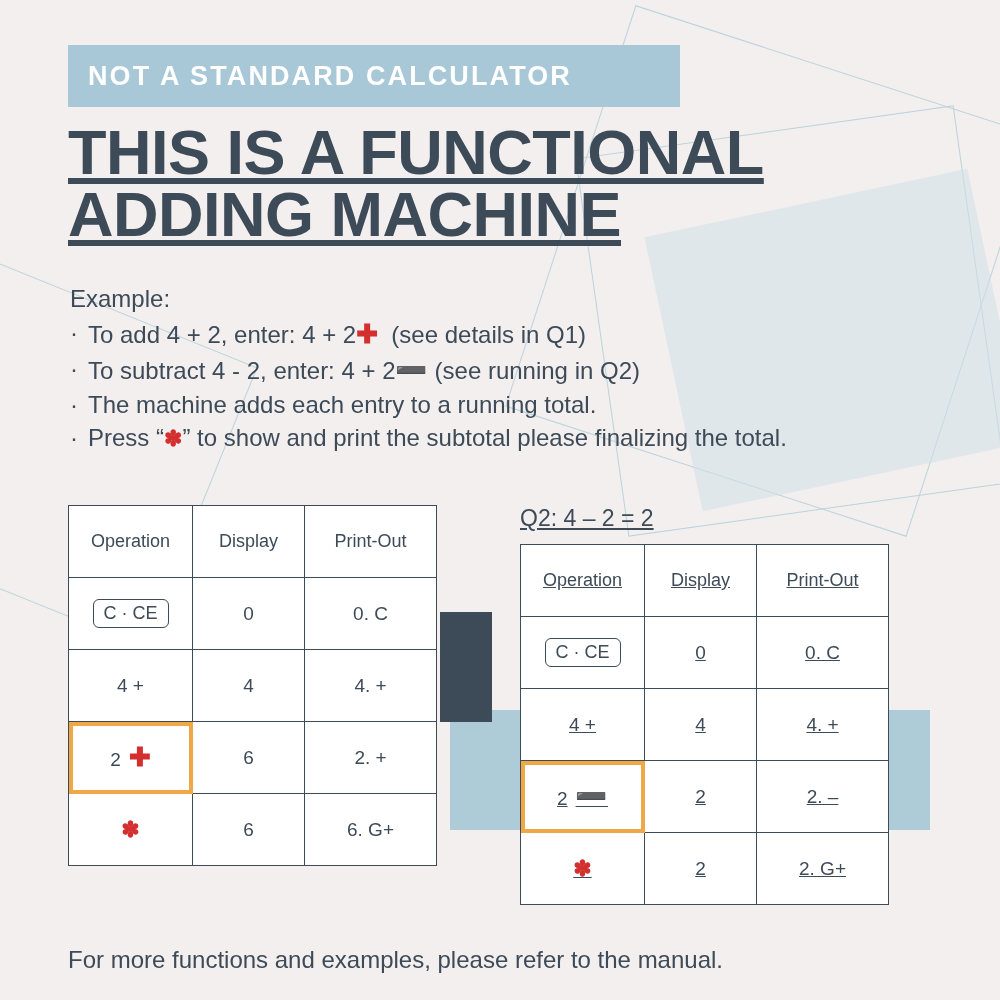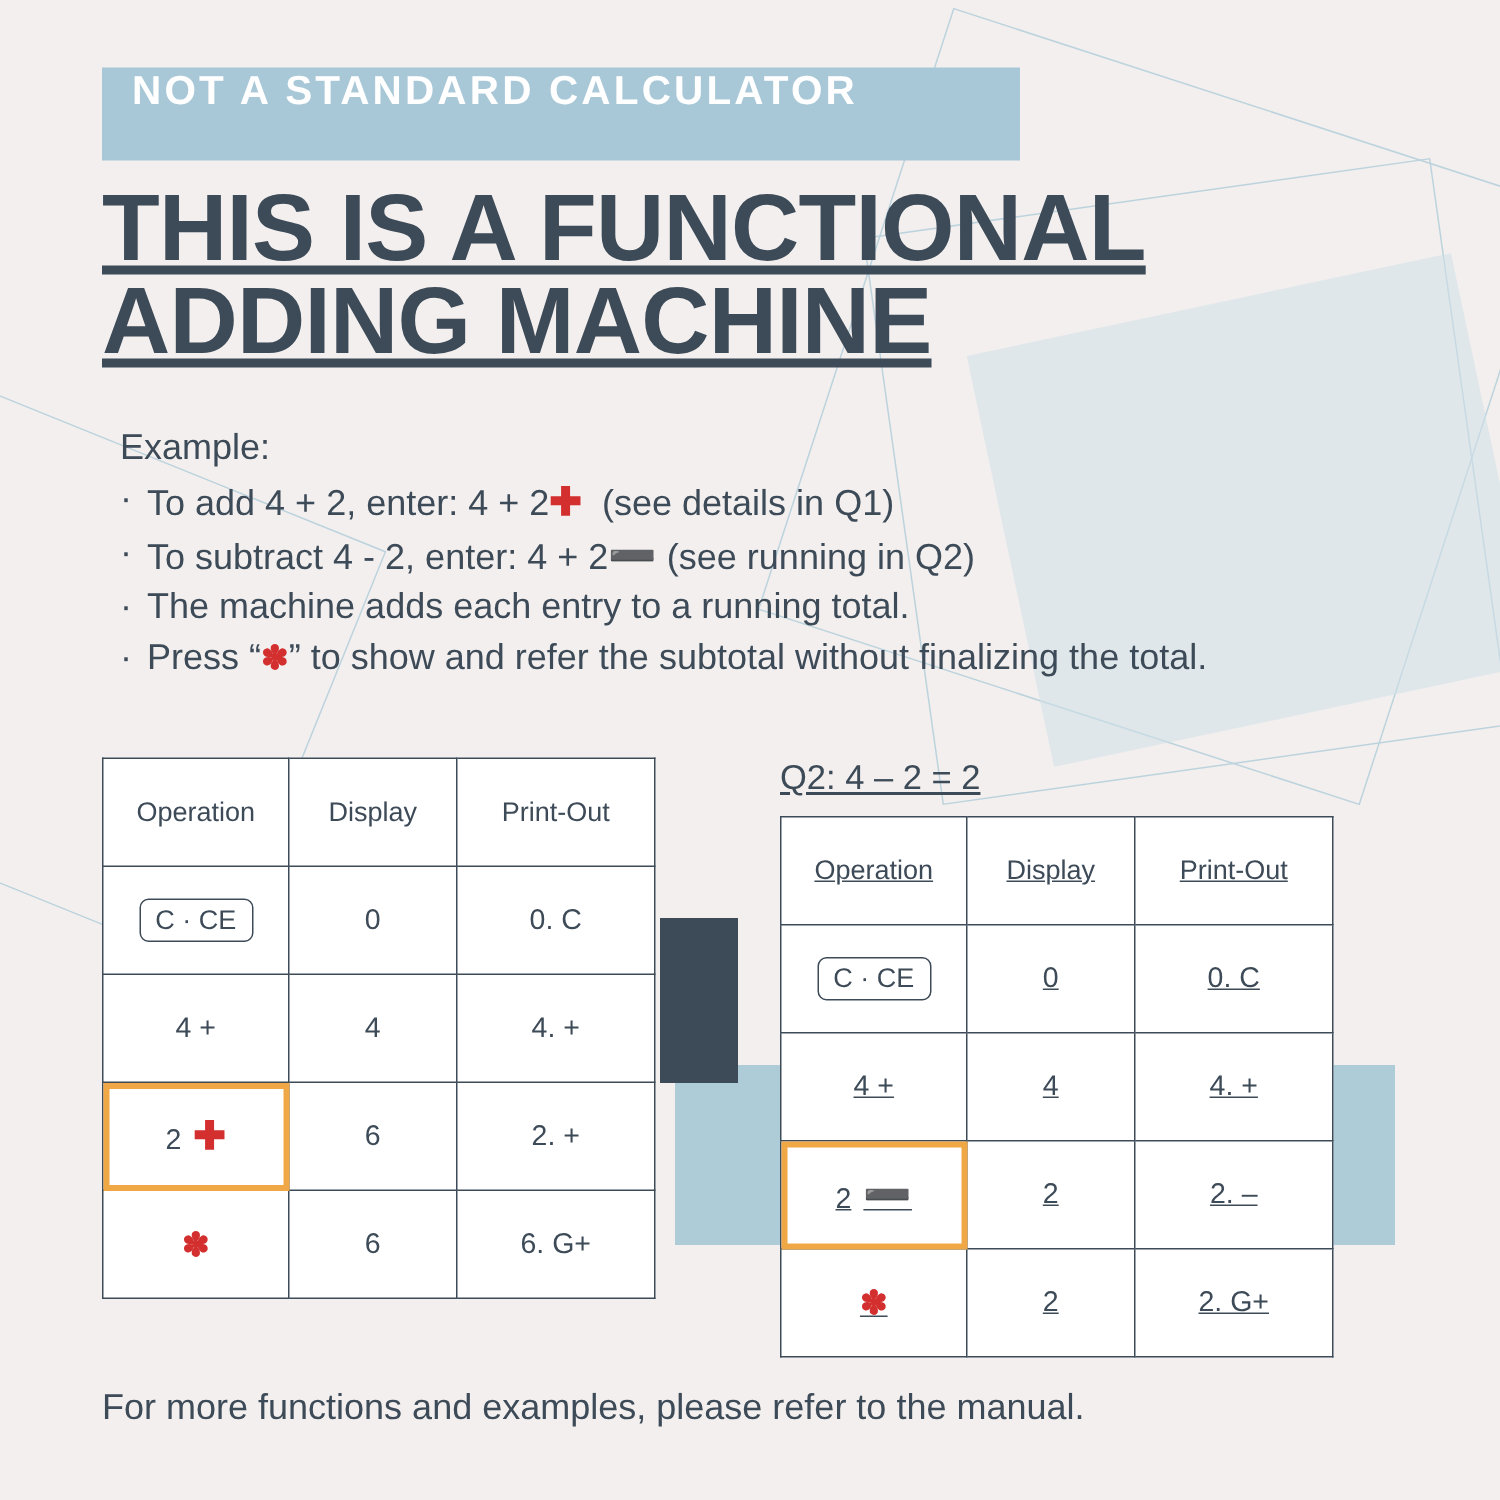--- a/index.html
+++ b/index.html
@@ -60,20 +60,21 @@
   }
 
   .eyebrow {
     position: absolute;
     left: 68px;
     top: 45px;
     width: 612px;
     height: 62px;
     background: #a9c8d7;
     display: flex;
+    align-items: center;
   }
   .eyebrow span {
     color: #ffffff;
     font-size: 27px;
     font-weight: bold;
     letter-spacing: 2.1px;
     padding-left: 20px;
   }
 
   .headline {
@@ -85,21 +86,21 @@
     line-height: 0.98;
     font-weight: bold;
     letter-spacing: -0.5px;
     color: #3d4a57;
     text-decoration: underline;
   }
   .headline .l2 { display: block; }
 
   .example-block {
     position: absolute;
-    left: 80px;
+    left: 70px;
     top: 283px;
     width: 860px;
     font-size: 24px;
     line-height: 1.34;
     color: #3d4a57;
   }
   .example-block .lead { margin-bottom: 2px; }
   .bullet-row {
     display: flex;
     align-items: flex-start;
@@ -175,21 +176,21 @@
     outline-offset: -4px;
     position: relative;
     z-index: 2;
   }
   .op-cell { white-space: nowrap; }
   .op-cell .num { margin-right: 8px; }
 
   .footer-note {
     position: absolute;
     left: 68px;
-    top: 925px;
+    top: 946px;
     font-size: 24px;
     color: #3d4a57;
   }
 </style>
 </head>
 <body>
 
 <div class="bg-layer">
   <div class="outline-sq sq1"></div>
   <div class="outline-sq sq2"></div>
@@ -228,21 +229,21 @@
     </div>
 
     <div class="bullet-row">
       <div class="bullet-dot">·</div>
       <div class="bullet-text">The machine adds each entry to a running total.</div>
     </div>
 
     <div class="bullet-row">
       <div class="bullet-dot">·</div>
       <div class="bullet-text">
-        <span>Press “</span><span class="sym-star">✽</span><span>” to show and refer the subtotal without finalizing the total.</span>
+        <span>Press “</span><span class="sym-star">✽</span><span>” to show and print the subtotal please finalizing the total.</span>
       </div>
     </div>
   </div>
 
   <div class="qwrap q-left">
     <table class="calc">
       <colgroup>
           <col class="c1">
           <col class="c2">
           <col class="c3">

